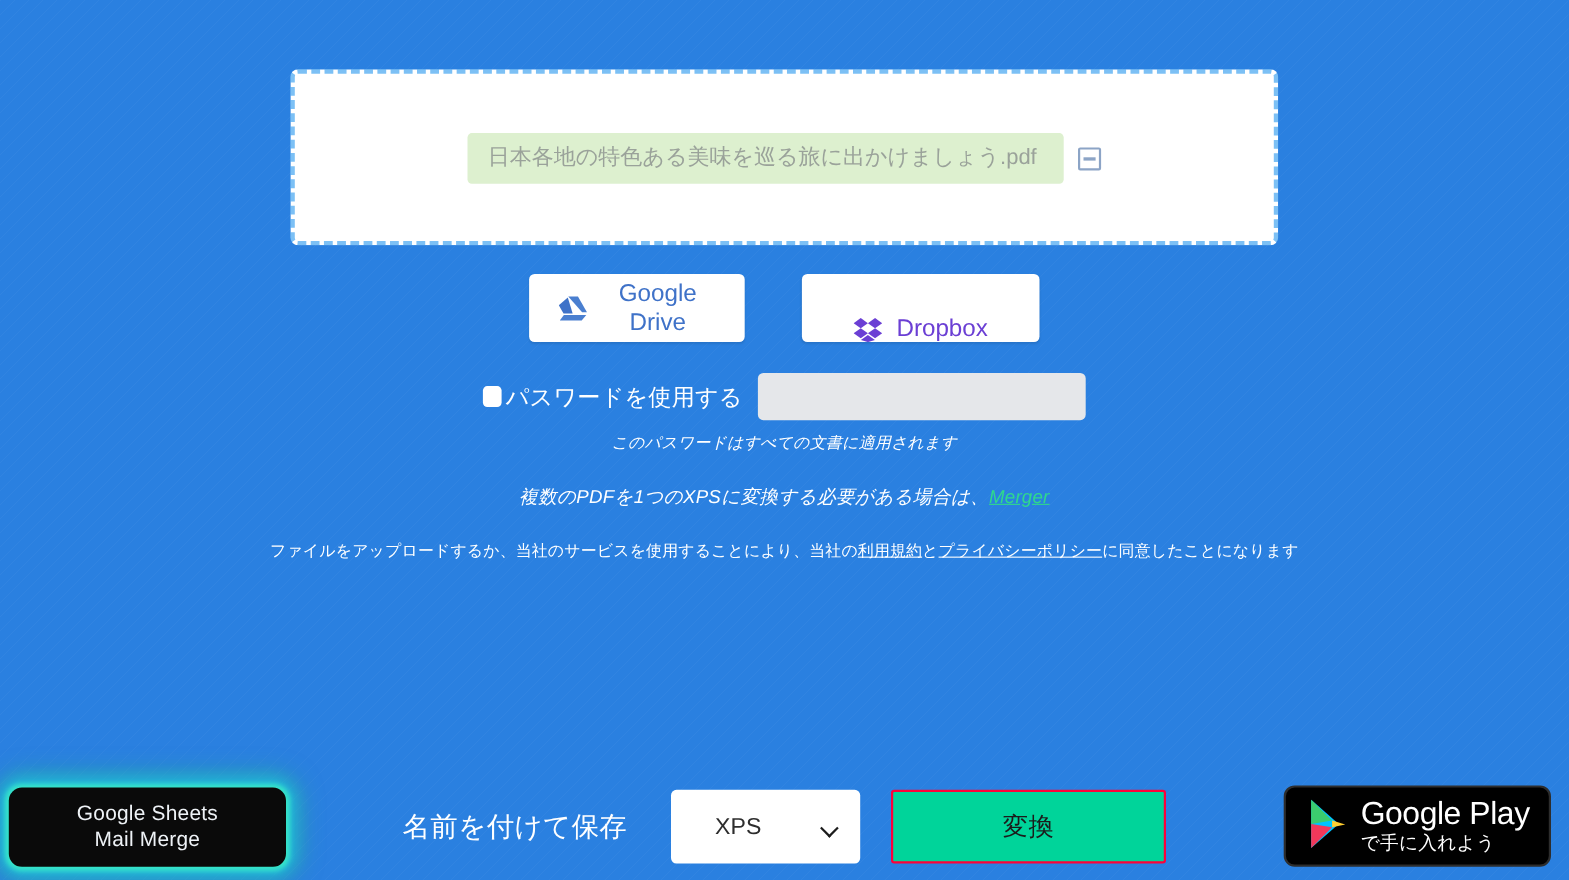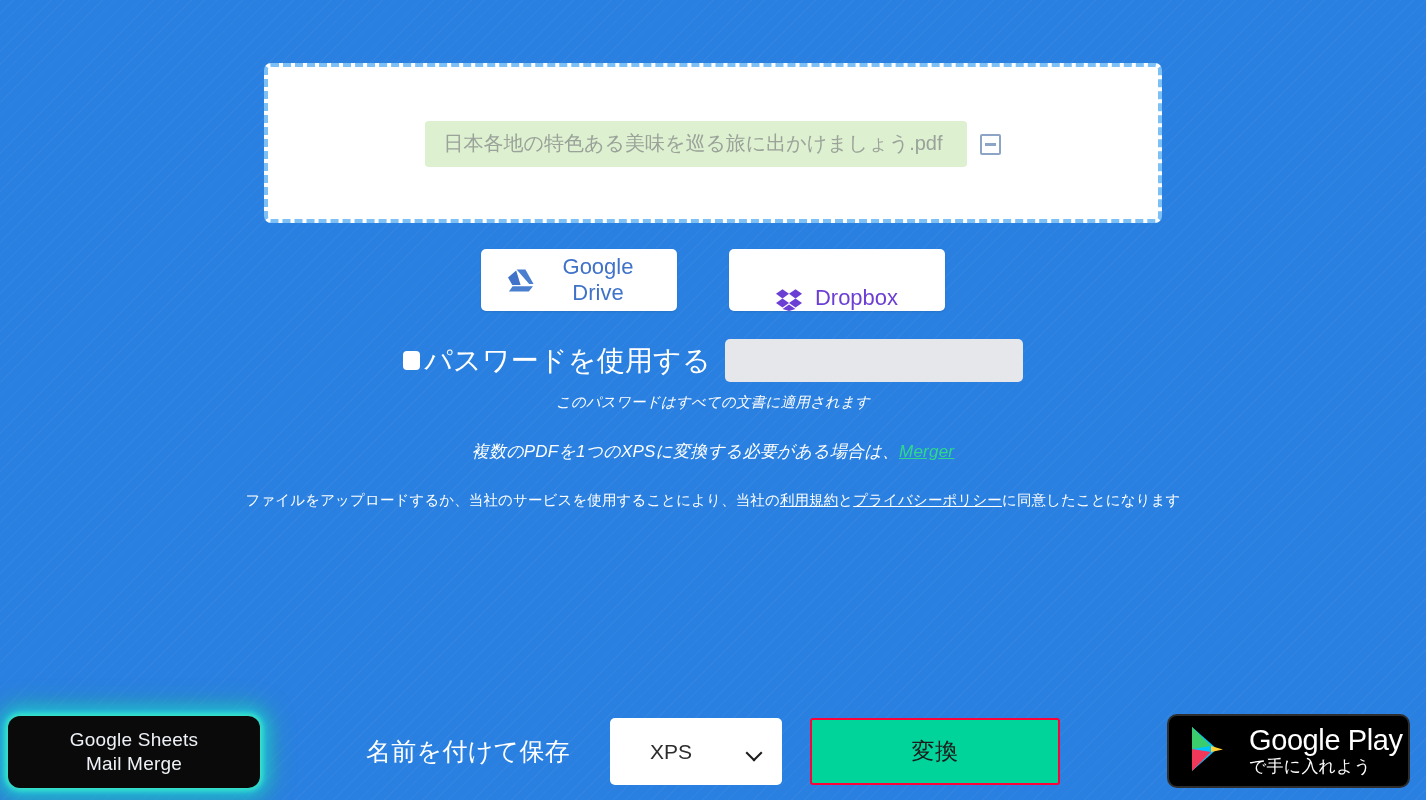--- a/index.html
+++ b/index.html
@@ -158,21 +158,21 @@
     width: 17px;
     height: 19px;
     background: #ffffff;
     border-radius: 4px;
     border: none;
     display: inline-block;
     cursor: pointer;
     flex: 0 0 auto;
   }
   .pw-label {
-    font-size: 28px;
+    font-size: 21px;
     color: #ffffff;
     letter-spacing: 0.2px;
   }
   .pw-input {
     width: 298px;
     height: 43px;
     background: #e5e7ea;
     border: none;
     border-radius: 5px;
     outline: none;
@@ -311,21 +311,21 @@
     position: absolute;
     left: 1167px;
     top: 714px;
     width: 243px;
     height: 74px;
     background: #000000;
     border: 2px solid #2d2d2d;
     border-radius: 10px;
     display: flex;
     align-items: center;
-    gap: 16px;
+    gap: 4px;
     padding-left: 20px;
     box-sizing: border-box;
     cursor: pointer;
   }
   .gp-text { display: flex; flex-direction: column; justify-content: center; }
   .gp-title {
     font-size: 29px;
     color: #ffffff;
     line-height: 1.05;
     letter-spacing: -0.4px;

